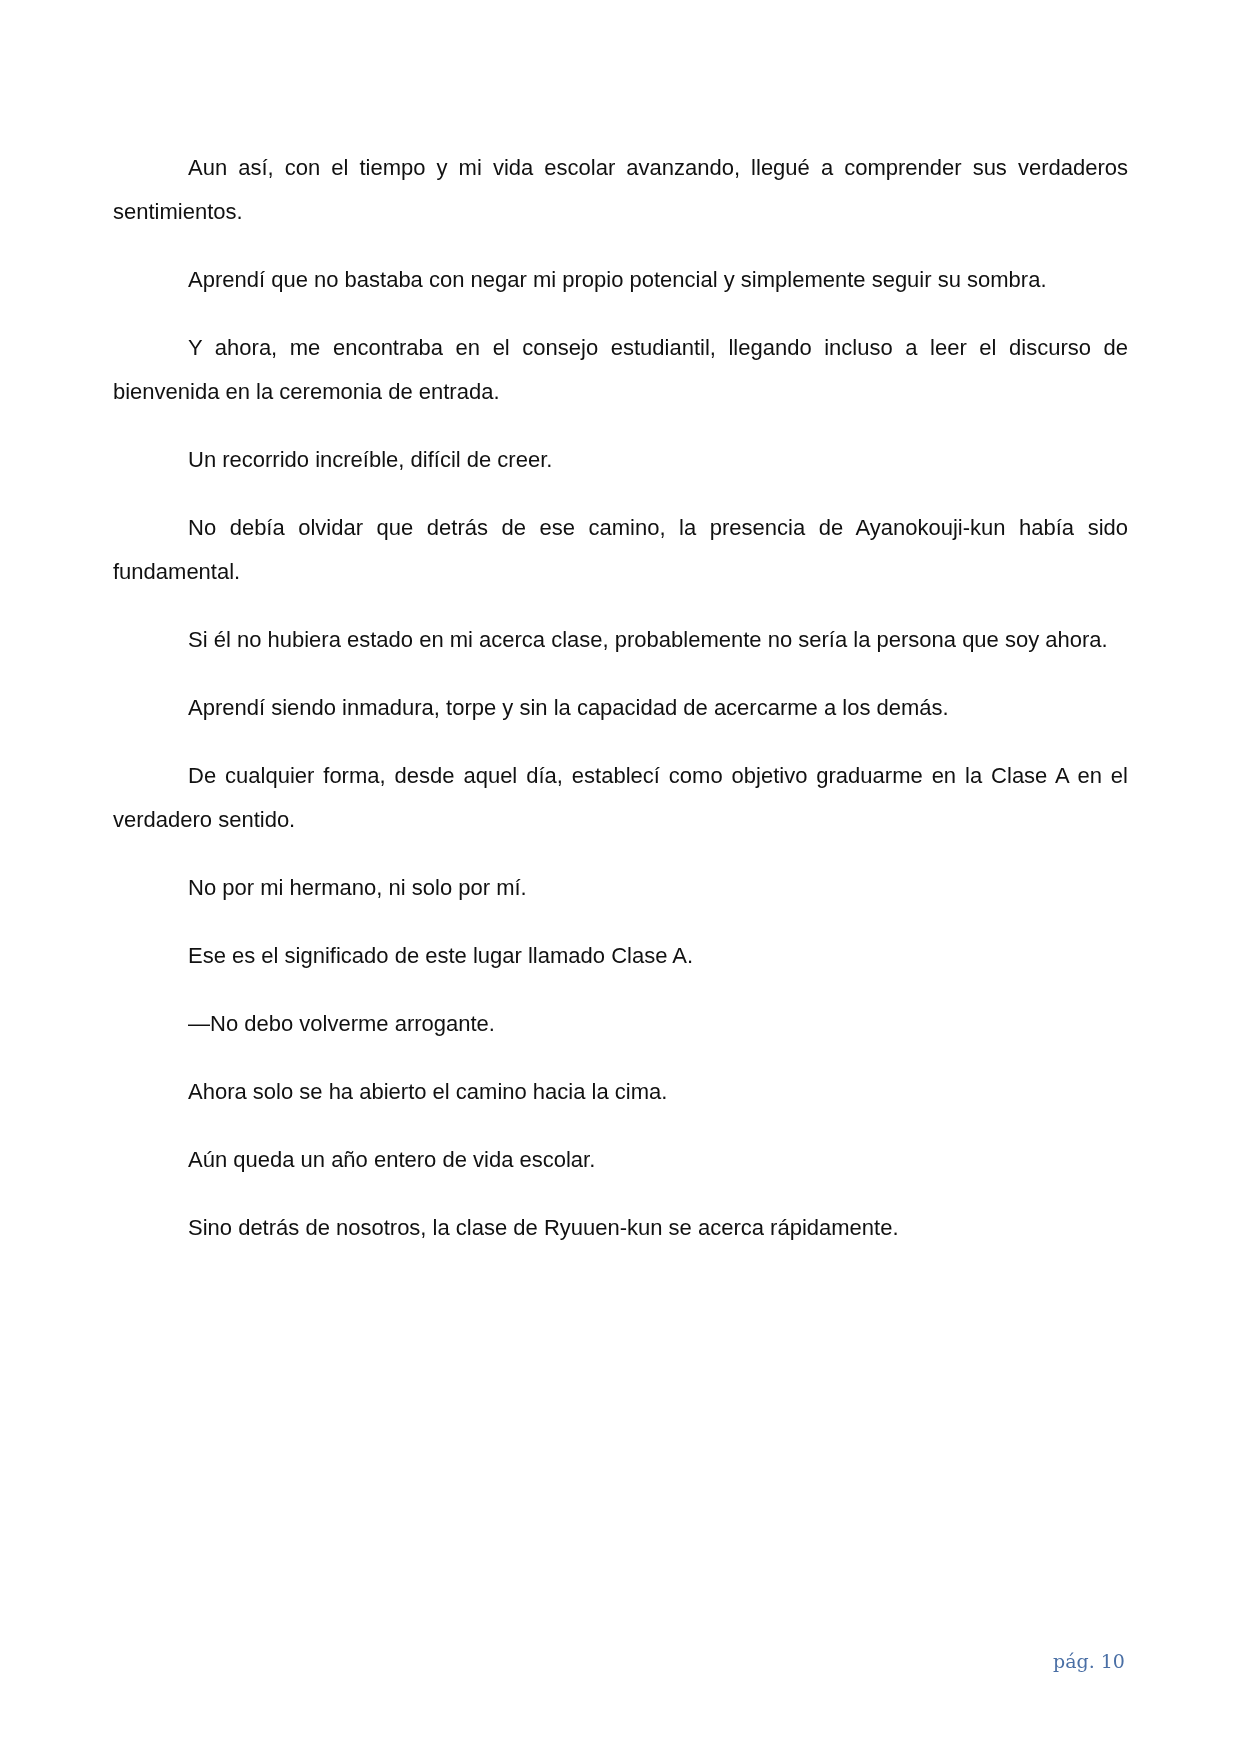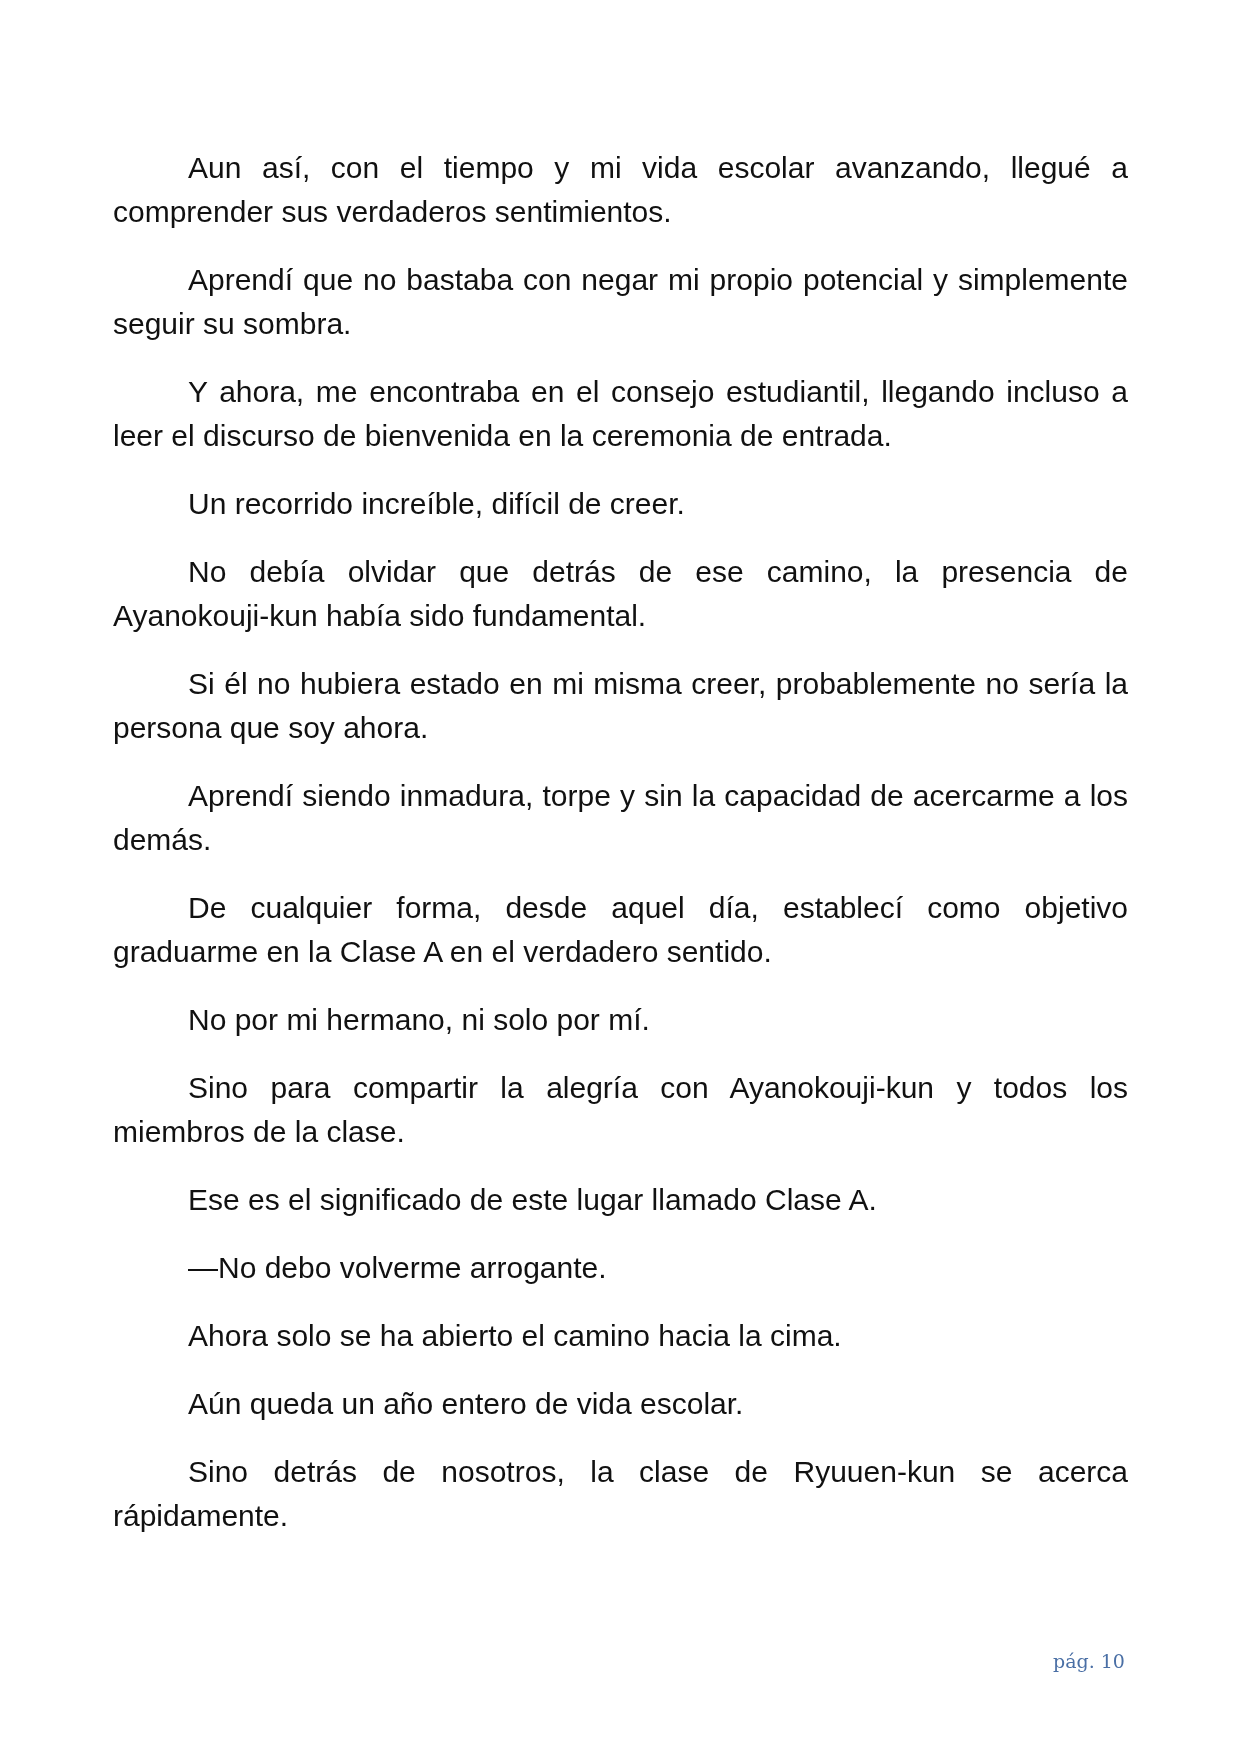--- a/index.html
+++ b/index.html
@@ -12,21 +12,21 @@
     height: 1755px;
     position: relative;
     overflow: hidden;
   }
   .page {
     position: absolute;
     left: 113px;
     top: 146px;
     width: 1015px;
     font-family: "Liberation Sans", sans-serif;
-    font-size: 30px;
+    font-size: 22px;
     line-height: 44px;
     color: #111111;
   }
   .page p {
     margin: 0 0 24px 0;
     text-indent: 75px;
     text-align: justify;
   }
   .footer-page-number {
     position: absolute;
@@ -40,25 +40,24 @@
 </style>
 </head>
 <body>
 
 <div class="page">
   <p>Aun así, con el tiempo y mi vida escolar avanzando, llegué a comprender sus verdaderos sentimientos.</p>
   <p>Aprendí que no bastaba con negar mi propio potencial y simplemente seguir su sombra.</p>
   <p>Y ahora, me encontraba en el consejo estudiantil, llegando incluso a leer el discurso de bienvenida en la ceremonia de entrada.</p>
   <p>Un recorrido increíble, difícil de creer.</p>
   <p>No debía olvidar que detrás de ese camino, la presencia de Ayanokouji-kun había sido fundamental.</p>
-  <p>Si él no hubiera estado en mi misma creer, probablemente no sería la persona que soy ahora.</p>
+  <p>Si él no hubiera estado en mi acerca clase, probablemente no sería la persona que soy ahora.</p>
   <p>Aprendí siendo inmadura, torpe y sin la capacidad de acercarme a los demás.</p>
   <p>De cualquier forma, desde aquel día, establecí como objetivo graduarme en la Clase A en el verdadero sentido.</p>
   <p>No por mi hermano, ni solo por mí.</p>
-  <p>Sino para compartir la alegría con Ayanokouji-kun y todos los miembros de la clase.</p>
   <p>Ese es el significado de este lugar llamado Clase A.</p>
   <p>—No debo volverme arrogante.</p>
   <p>Ahora solo se ha abierto el camino hacia la cima.</p>
   <p>Aún queda un año entero de vida escolar.</p>
   <p>Sino detrás de nosotros, la clase de Ryuuen-kun se acerca rápidamente.</p>
 </div>
 
 <div class="footer-page-number">pág. 10</div>
 
 </body></html>

